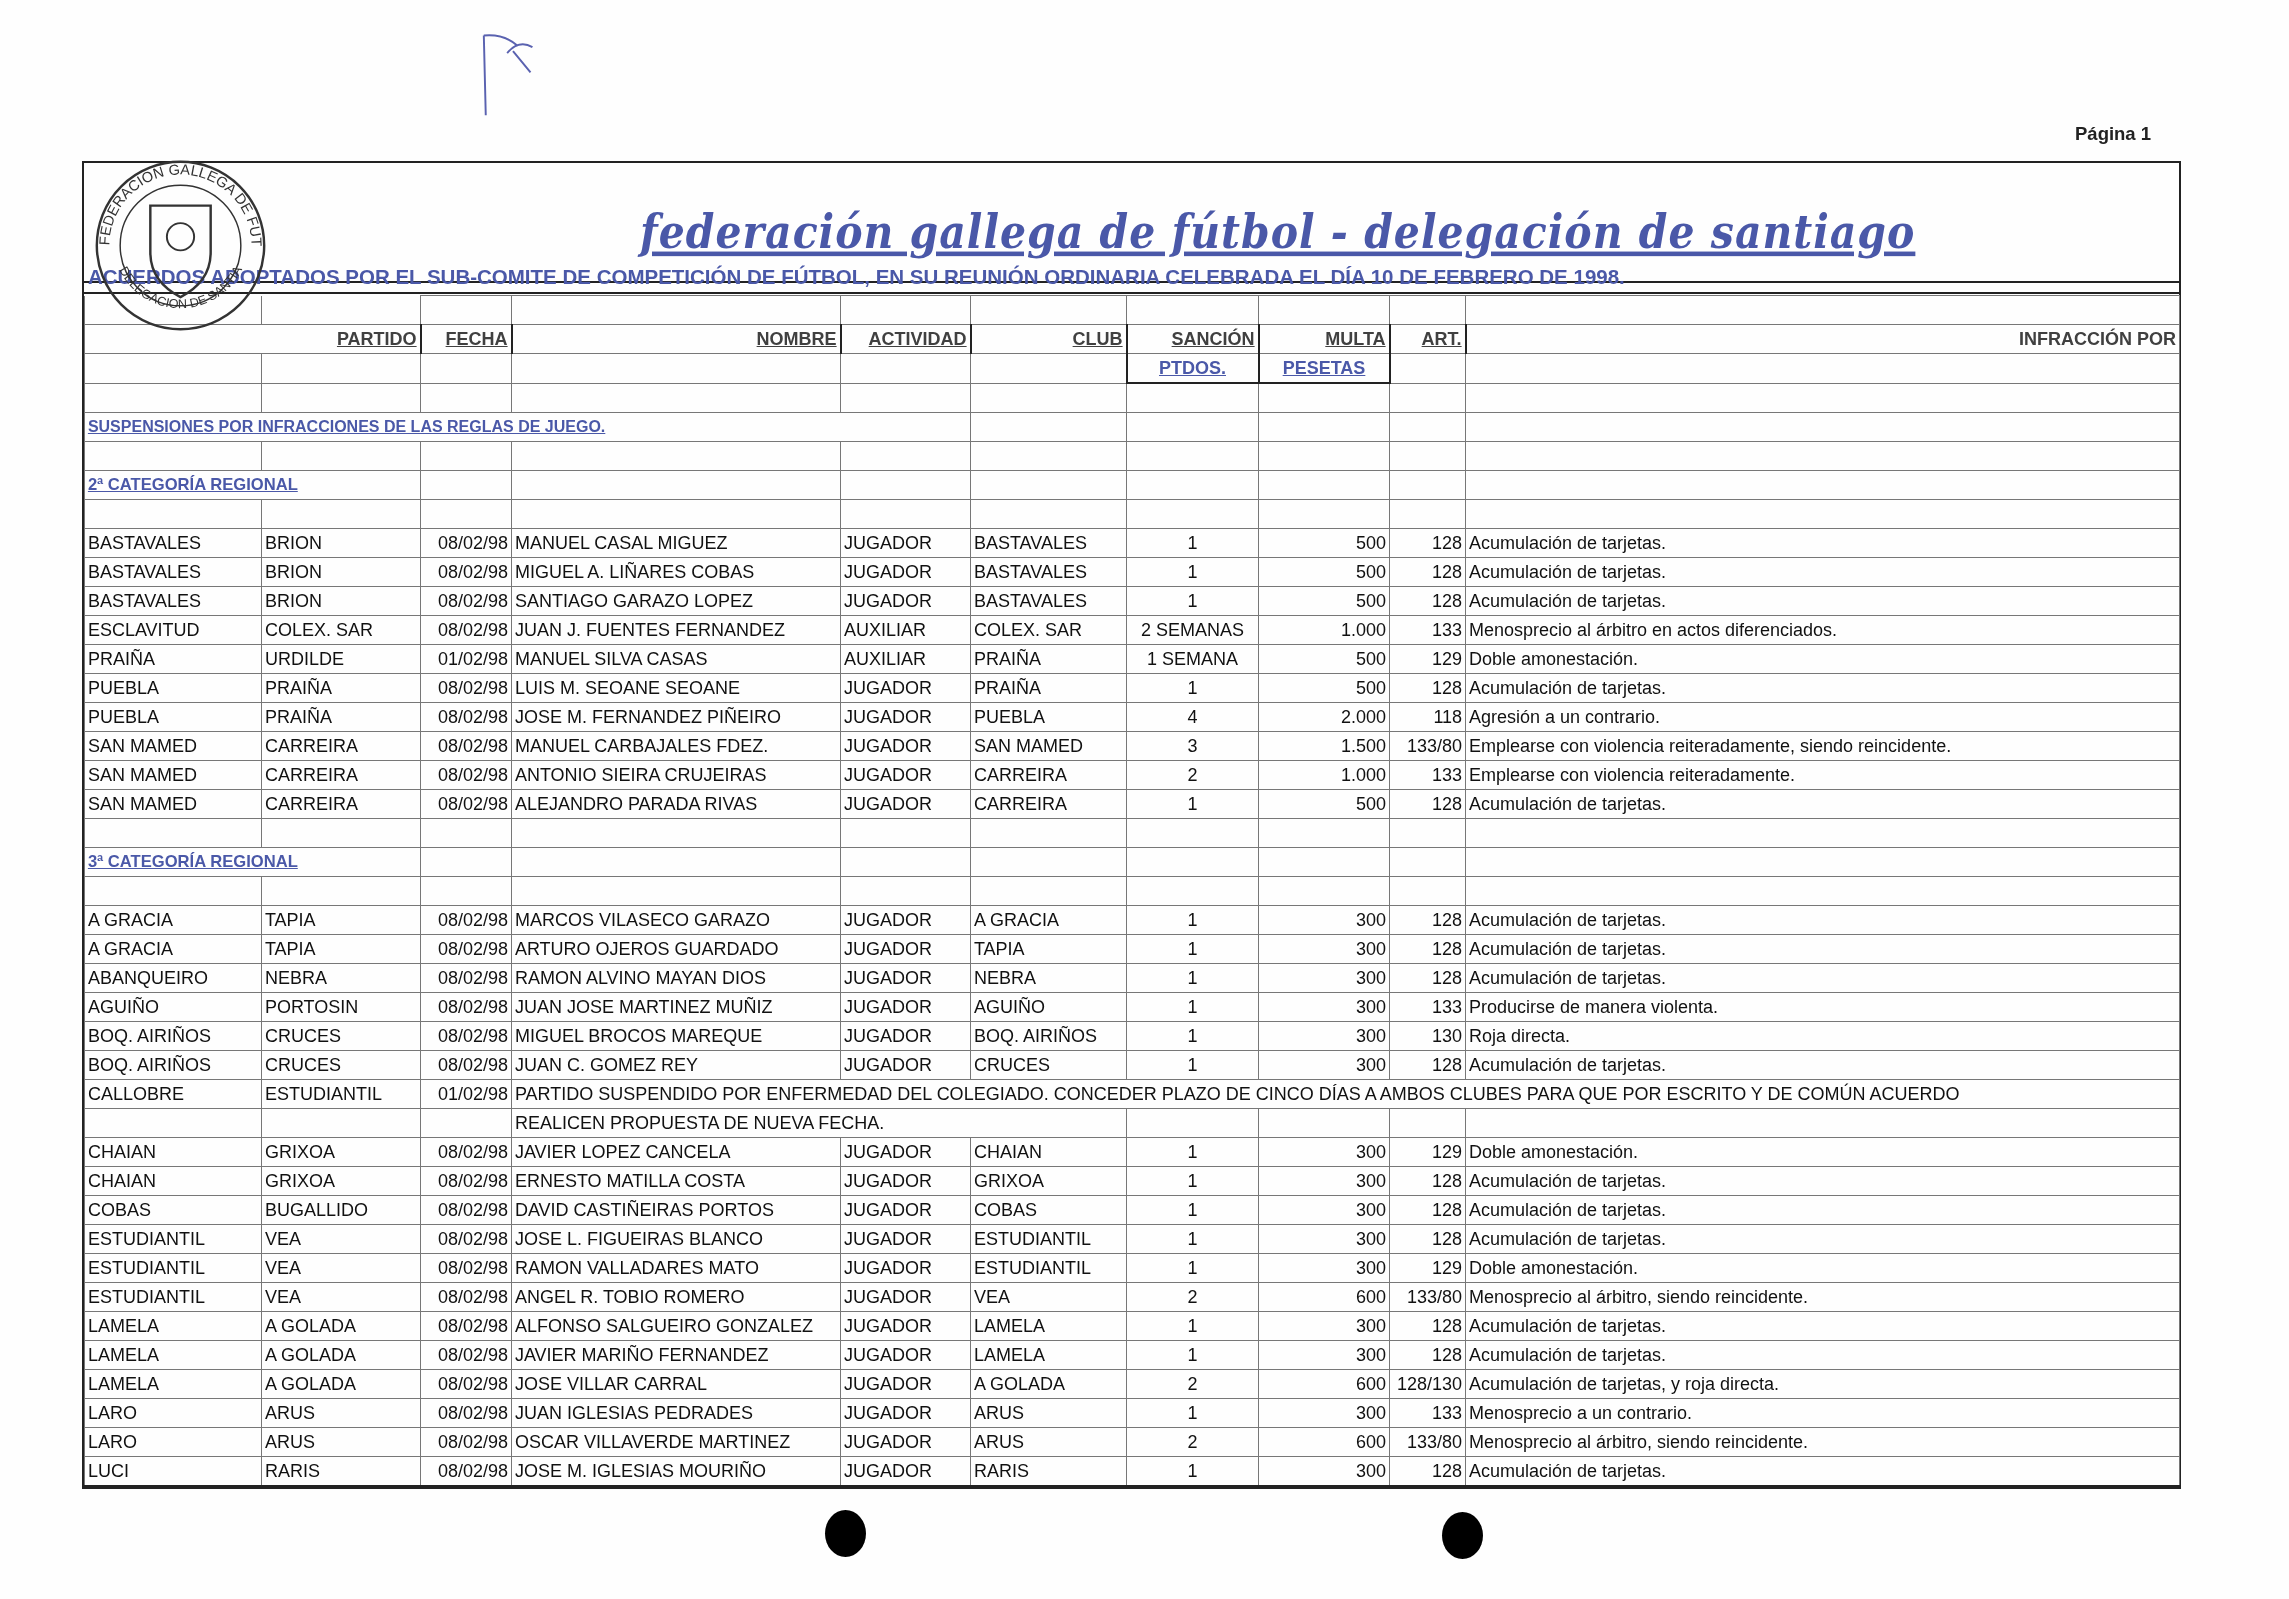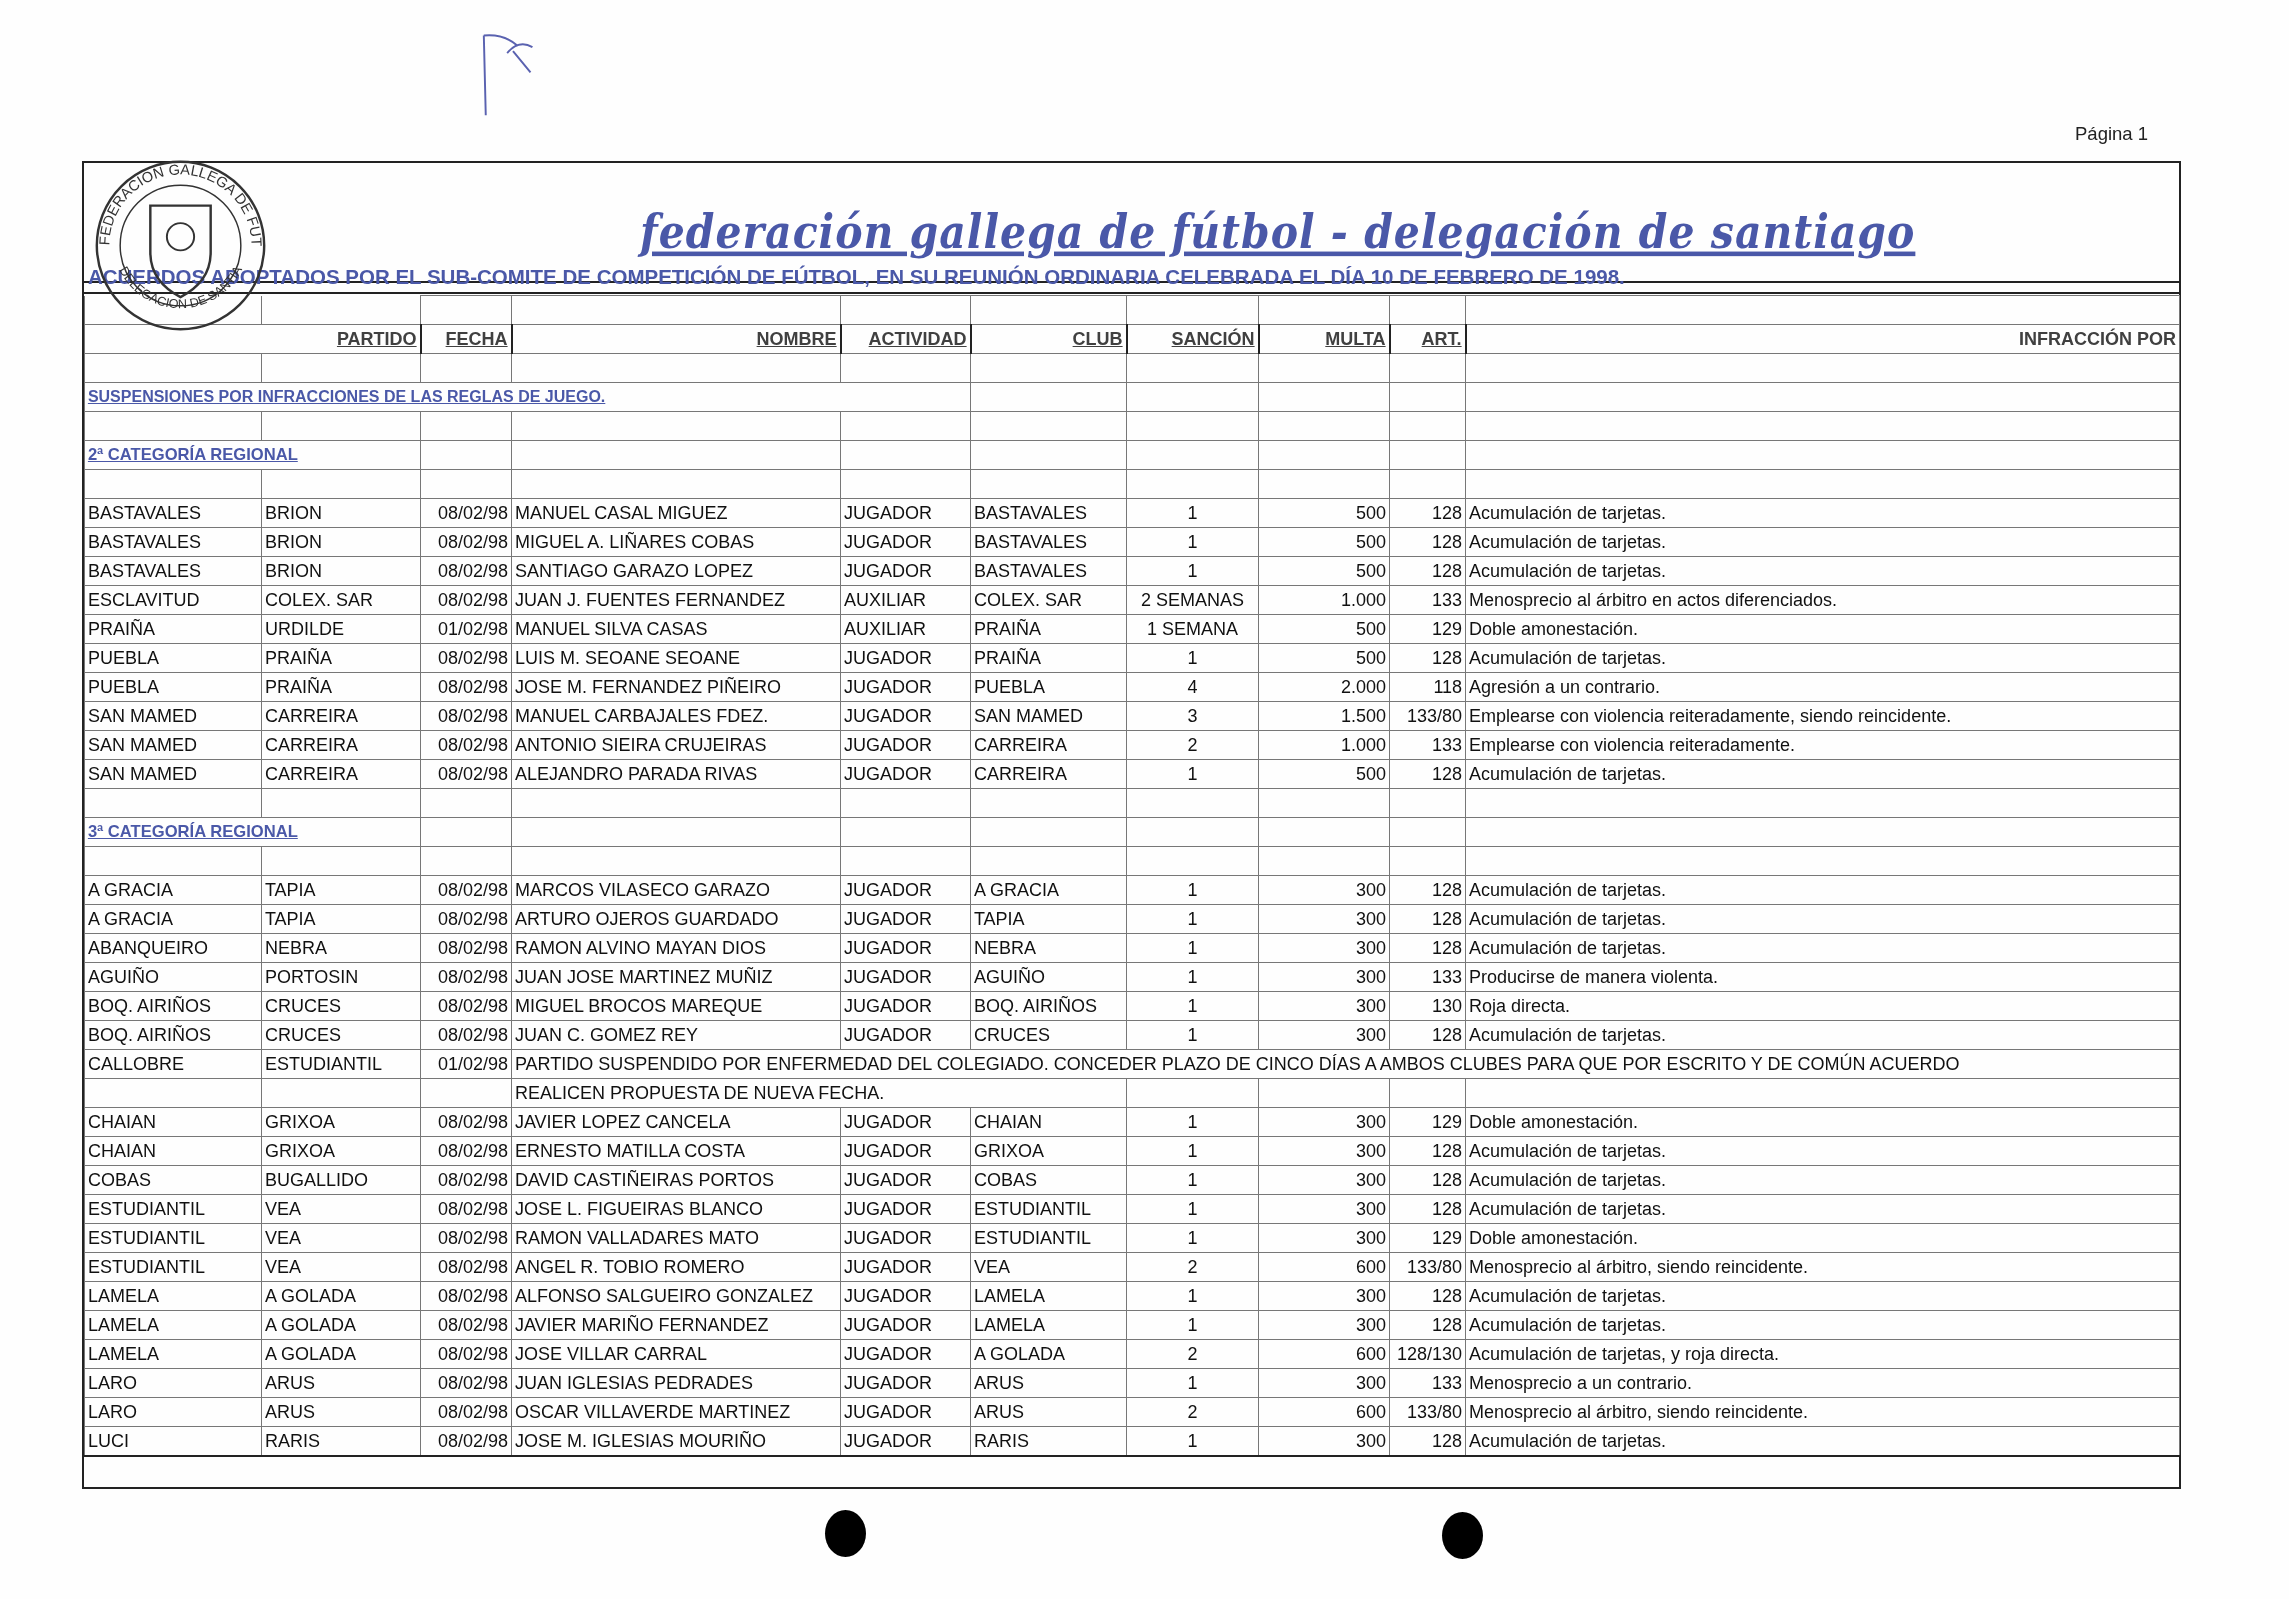--- a/index.html
+++ b/index.html
@@ -1,19 +1,19 @@
 <!DOCTYPE html>
 <html><head>
 <meta charset="utf-8">
 <style>
   html, body { margin:0; padding:0; }
   body { width:2290px; height:1599px; background:#fefefe; position:relative; overflow:hidden;
          font-family:"Liberation Sans", sans-serif; color:#111; }
   .pen-mark { position:absolute; left:474px; top:17.6px; width:78px; height:107px; }
-  .page-label { position:absolute; left:2075px; top:123px; font-size:18.5px; font-weight:normal; color:#222; }
+  .page-label { position:absolute; left:2075px; top:123px; font-size:18.5px; font-weight:bold; color:#222; }
   .sheet { position:absolute; left:82px; top:161px; width:2099px; height:1328px; border:2.9px solid #222; box-sizing:border-box; }
   .title-row { position:absolute; left:0; top:0; width:100%; height:98px; border-bottom:2.9px solid #222;margin-top:20px; }
   .title { position:absolute; left:556px; top:25px; font-family:"DejaVu Serif", serif; font-style:italic; font-weight:bold;
            font-size:41px; color:#4a58a8; text-decoration:underline; letter-spacing:1px; transform:scaleY(1.15); }
   .logo { position:absolute; left:5.9px; top:-7.8px; width:181px; height:181px; z-index:3; }
   .subtitle-row { position:absolute; left:0; top:98px; width:100%; height:31px; border-bottom:2.9px solid #222; }
   .subtitle { position:absolute; left:3.9px; top:3.9px; font-size:20.5px; font-weight:bold; color:#4a58a8; white-space:nowrap; }
   table.grid { position:absolute; left:0; top:132px; border-collapse:collapse; table-layout:fixed; width:2093px; }
   table.grid td { border:1px solid #777; height:28px; padding:0 2.9px; font-size:18px; white-space:nowrap; overflow:visible; vertical-align:middle; }
   .hdr td { border-top:2.9px solid #222; border-bottom:2.9px solid #222; text-align:right; font-weight:bold; color:#404040; }
@@ -85,20 +85,32 @@
         <td colspan="2"><span>PARTIDO</span></td>
         <td style="border-left:2.9px solid #222;border-right:2.9px solid #222"><span>FECHA</span></td>
         <td><span>NOMBRE</span></td>
         <td style="border-left:2.9px solid #222;border-right:2.9px solid #222"><span>ACTIVIDAD</span></td>
         <td><span>CLUB</span></td>
         <td style="border-left:2.9px solid #222;border-right:2.9px solid #222;border-bottom:1px solid #777"><span>SANCIÓN</span></td>
         <td style="border-right:2.9px solid #222;border-bottom:1px solid #777"><span>MULTA</span></td>
         <td style="border-right:2.9px solid #222"><span>ART.</span></td>
         <td><span style="text-decoration:none">INFRACCIÓN POR</span></td>
       </tr>
+      <tr class="hdr2">
+        <td></td>
+          <td></td>
+          <td></td>
+          <td></td>
+          <td></td>
+          <td></td>
+        <td class="boxed"><span style="text-decoration:underline">PTDOS.</span></td>
+        <td class="boxed"><span style="text-decoration:underline">PESETAS</span></td>
+        <td></td>
+          <td></td>
+      </tr>
     <tr>
           <td></td>
           <td></td>
           <td></td>
           <td></td>
           <td></td>
           <td></td>
           <td></td>
           <td></td>
           <td></td>

